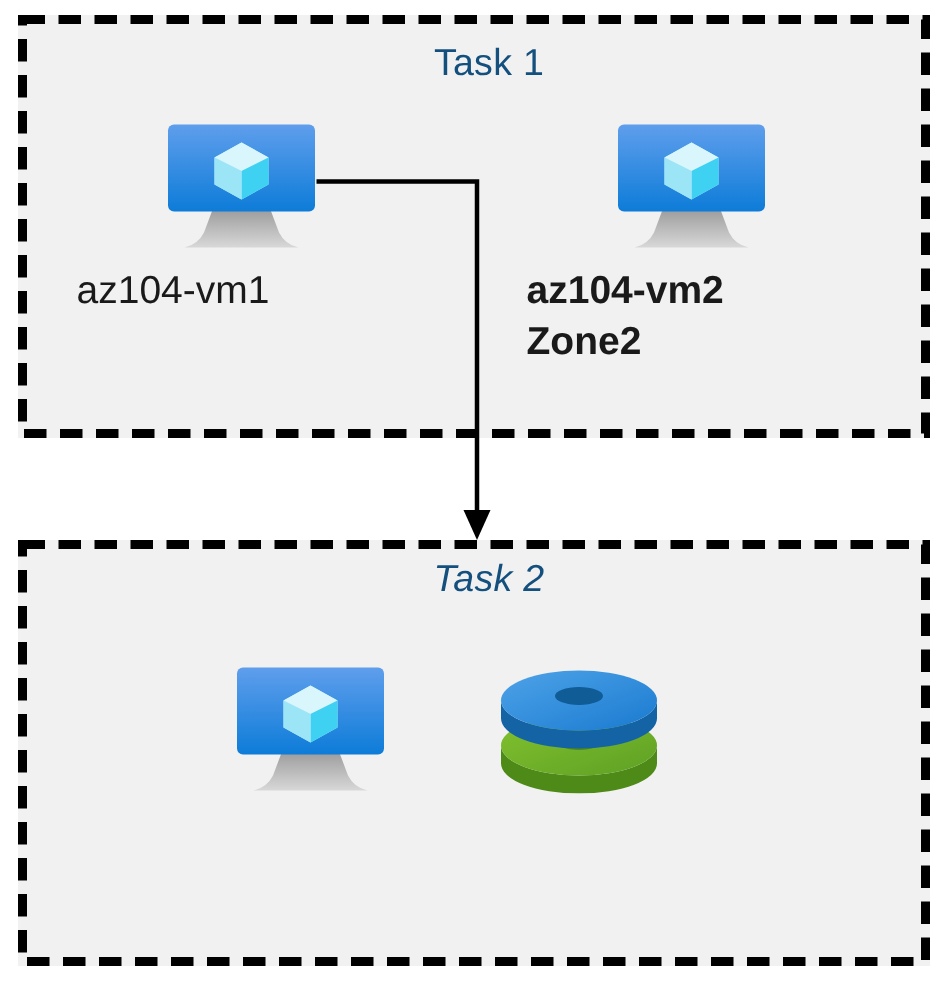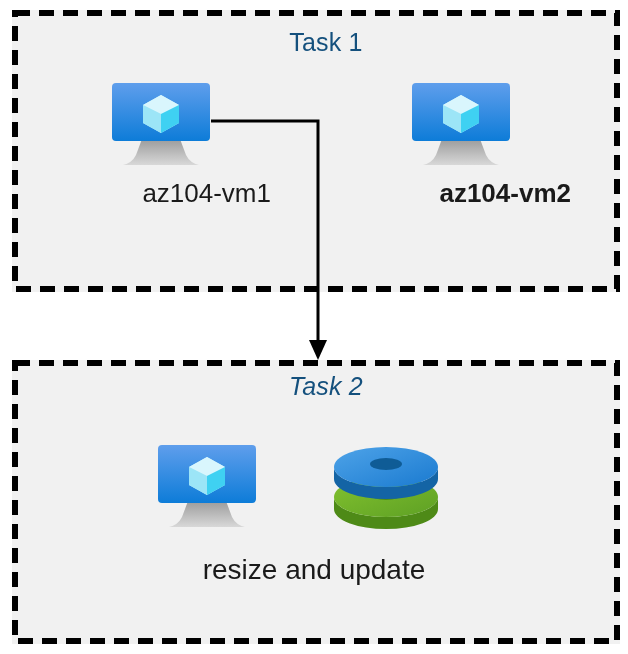--- a/index.html
+++ b/index.html
@@ -72,21 +72,21 @@
     position: absolute;
     left: 331px;
     top: 443px;
     width: 110px;
     height: 86px;
   }
 
   
   .node-label {
     position: absolute;
-    text-align: right;
+    text-align: left;
     color: #1a1a1a;
     font-size: 26px;
     line-height: 34px;
     white-space: pre;
   }
   #vm1-label { left: 51px;  top: 176px; width: 220px; }
   #vm2-label { left: 351px; top: 176px; width: 220px; font-weight: bold; }
   #task2-label {
     left: 14px; top: 552px; width: 600px;
     text-align: center;
@@ -165,21 +165,21 @@
       <rect x="1" y="2" width="98" height="58" rx="4" fill="url(#scr2)"></rect>
       <g>
         <polygon points="50,14 68,24 68,42 50,52 32,42 32,24" fill="#bdeefb"></polygon>
         <polygon points="50,14 68,24 50,33 32,24" fill="#d9f6fd"></polygon>
         <polygon points="50,33 68,24 68,42 50,52" fill="#3fd1f2"></polygon>
         <polygon points="50,33 32,24 32,42 50,52" fill="#9ce5f7"></polygon>
       </g>
     </svg>
   </div>
 
-  <div class="node-label" id="vm2-label"><span>az104-vm2</span><br></div>
+  <div class="node-label" id="vm2-label"><span>az104-vm2</span><br><span>Zone2</span></div>
 
   <div class="task-box" id="task2-box">
     <svg class="dash-border" viewBox="0 0 608 284" preserveAspectRatio="none">
       <rect x="3" y="3" width="602" height="278"></rect>
     </svg>
   </div>
 
   <div class="task-title" id="task2-title">Task 2</div>
 
   <div class="vm-icon" id="vm3-icon">
@@ -221,20 +221,19 @@
       <path d="M3 54 a52 20 0 0 0 104 0 v12 a52 20 0 0 1 -104 0 z" fill="#4e8a17"></path>
       <ellipse cx="55" cy="54" rx="52" ry="20" fill="url(#dgreen)"></ellipse>
       <ellipse cx="55" cy="51" rx="16" ry="6" fill="#4e8a17"></ellipse>
 
       <path d="M3 24 a52 20 0 0 0 104 0 v12 a52 20 0 0 1 -104 0 z" fill="#1464a5"></path>
       <ellipse cx="55" cy="24" rx="52" ry="20" fill="url(#dblue)"></ellipse>
       <ellipse cx="55" cy="21" rx="16" ry="6" fill="#0f5c96"></ellipse>
     </svg>
   </div>
 
-  <div class="node-label" id="task2-label">resize and update</div>
 
   <svg id="connector" viewBox="0 0 628 654">
     <path class="line" d="M211 121 H318 V345"></path>
     <polygon class="head" points="318,360 309,340 327,340"></polygon>
   </svg>
 
 </div>
 
 </body></html>

